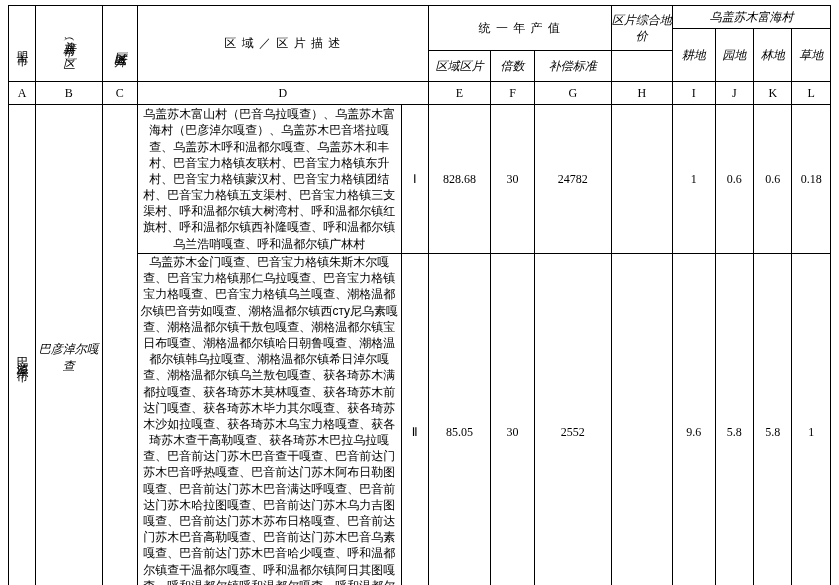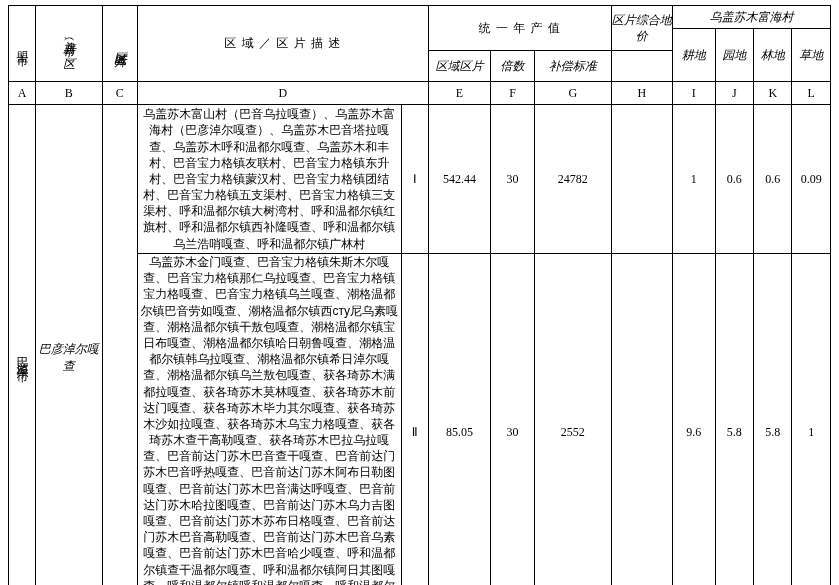--- a/index.html
+++ b/index.html
@@ -182,28 +182,28 @@
       <tr>
         <td rowspan="2" class="hdr">
           <span class="vert">巴彦淖尔市</span>
         </td>
         <td rowspan="2" class="hdr-narrow">
           <span>巴彦淖尔嘎查</span>
         </td>
         <td rowspan="2"></td>
         <td class="desc" style="height:148px">乌盖苏木富山村（巴音乌拉嘎查）、乌盖苏木富海村（巴彦淖尔嘎查）、乌盖苏木巴音塔拉嘎查、乌盖苏木呼和温都尔嘎查、乌盖苏木和丰村、巴音宝力格镇友联村、巴音宝力格镇东升村、巴音宝力格镇蒙汉村、巴音宝力格镇团结村、巴音宝力格镇五支渠村、巴音宝力格镇三支渠村、呼和温都尔镇大树湾村、呼和温都尔镇红旗村、呼和温都尔镇西补隆嘎查、呼和温都尔镇乌兰浩哨嘎查、呼和温都尔镇广林村</td>
         <td class="cell-roman">Ⅰ</td>
-        <td class="num">542.44</td>
+        <td class="num">828.68</td>
         <td class="num">30</td>
         <td class="num">24782</td>
         <td class="num"></td>
         <td class="num">1</td>
         <td class="num">0.6</td>
         <td class="num">0.6</td>
-        <td class="num">0.09</td>
+        <td class="num">0.18</td>
       </tr>
 
       <tr>
         <td class="desc" style="height:300px">乌盖苏木金门嘎查、巴音宝力格镇朱斯木尔嘎查、巴音宝力格镇那仁乌拉嘎查、巴音宝力格镇宝力格嘎查、巴音宝力格镇乌兰嘎查、潮格温都尔镇巴音劳如嘎查、潮格温都尔镇西сту尼乌素嘎查、潮格温都尔镇干敖包嘎查、潮格温都尔镇宝日布嘎查、潮格温都尔镇哈日朝鲁嘎查、潮格温都尔镇韩乌拉嘎查、潮格温都尔镇希日淖尔嘎查、潮格温都尔镇乌兰敖包嘎查、获各琦苏木满都拉嘎查、获各琦苏木莫林嘎查、获各琦苏木前达门嘎查、获各琦苏木毕力其尔嘎查、获各琦苏木沙如拉嘎查、获各琦苏木乌宝力格嘎查、获各琦苏木查干高勒嘎查、获各琦苏木巴拉乌拉嘎查、巴音前达门苏木巴音查干嘎查、巴音前达门苏木巴音呼热嘎查、巴音前达门苏木阿布日勒图嘎查、巴音前达门苏木巴音满达呼嘎查、巴音前达门苏木哈拉图嘎查、巴音前达门苏木乌力吉图嘎查、巴音前达门苏木苏布日格嘎查、巴音前达门苏木巴音高勒嘎查、巴音前达门苏木巴音乌素嘎查、巴音前达门苏木巴音哈少嘎查、呼和温都尔镇查干温都尔嘎查、呼和温都尔镇阿日其图嘎查、呼和温都尔镇呼和温都尔嘎查、呼和温都尔镇都仁乌布尔嘎查</td>
         <td class="cell-roman">Ⅱ</td>
         <td class="num">85.05</td>
         <td class="num">30</td>
         <td class="num">2552</td>
         <td class="num"></td>
         <td class="num">9.6</td>

